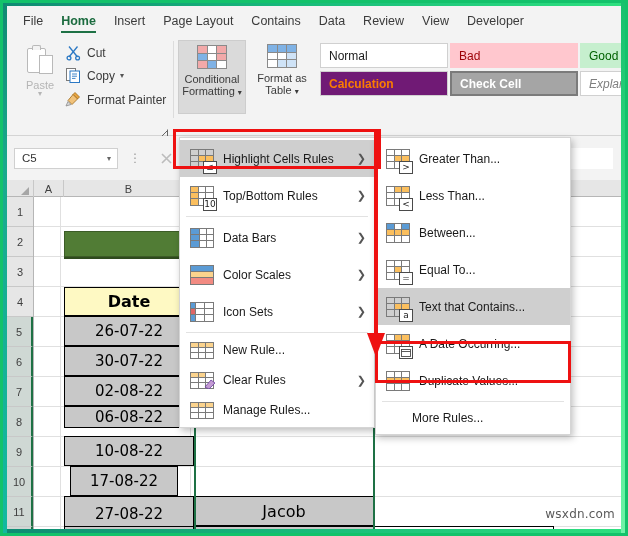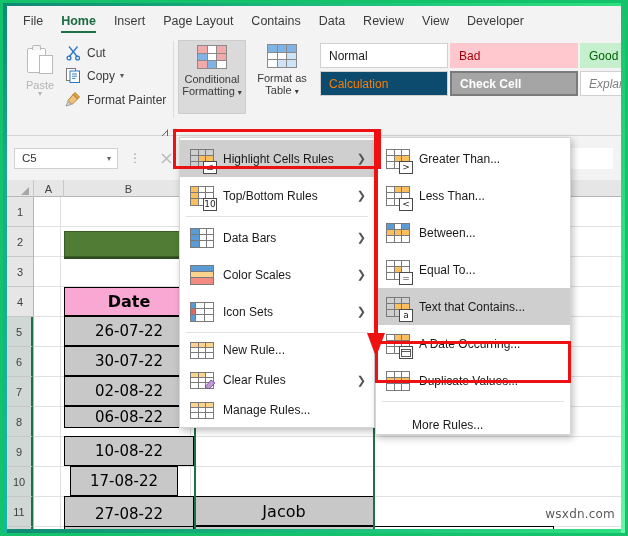--- a/index.html
+++ b/index.html
@@ -185,21 +185,21 @@
   .dcell{
     position:absolute; display:flex; align-items:center; justify-content:center;
     font-family:"DejaVu Sans", sans-serif;
     white-space:nowrap; overflow:hidden;
   }
   .title-cell{
     background:#517c35; color:#fff; border:1px solid #3c5c27;
     font-size:17px; font-weight:bold;
     box-shadow:0 2px 0 #2f4a1e;
   }
-  .hdr-cell{ background:#f9a8d4; color:#000; border:1px solid #000; font-size:16px; font-weight:bold;}
+  .hdr-cell{ background:#fef9c3; color:#000; border:1px solid #000; font-size:16px; font-weight:bold;}
   .data-cell{ background:#fff; color:#000; border:1px solid #000; font-size:15px; }
   .sel-cell{ background:#c8c8c8; color:#000; border:1px solid #000; font-size:15px; }
   .selrange{
     position:absolute; border:2px solid #1e7145; pointer-events:none;
   }
 
   
   .menu{
     position:absolute; background:#fff;
     border:1px solid #d5d5d5;
@@ -210,21 +210,21 @@
   #menu2{ left:372px; top:134px; width:196px; }
   .mi{
     height:37px; display:flex; align-items:center; gap:9px;
     padding:0 8px 0 10px; font-size:12px; color:#1a1a1a; cursor:default;
     position:relative;
   }
   .mi.hl{ background:#cfcfcf; }
   .mi .mtxt{ flex:1; white-space:nowrap; }
   .mi .chev{ font-size:11px; color:#555; }
   .msep{ height:1px; background:#e2e2e2; margin:2px 6px; }
-  .mi.small{ height:28px; font-size:12px; padding-left:36px;align-items:flex-end; }
+  .mi.small{ height:28px; font-size:12px; padding-left:36px; }
 
   
   .mico{ width:24px; height:20px; position:relative; flex:none; }
   .mico table{ border-collapse:collapse; width:24px; height:20px; }
   .mico td{ border:1px solid #7a7a7a; padding:0; }
   .badge{
     position:absolute; right:-3px; bottom:-5px; width:14px; height:13px;
     background:#fff; border:1.4px solid #4a4a4a;
     font-size:9px; display:flex; align-items:center; justify-content:center;
     color:#222; font-family:"DejaVu Sans", sans-serif; line-height:9px;
@@ -397,21 +397,21 @@
       <div class="stylecell" style="left:0px;top:8px;background:#ffffff;color:#1a1a1a">
           <span>Normal</span>
         </div>
       <div class="stylecell" style="left:130px;top:8px;background:#ffc7ce;color:#9c0006;border-color:#ffc7ce">
           <span>Bad</span>
         </div>
       <div class="stylecell" style="left:260px;top:8px;background:#c6efce;color:#006100;border-color:#c6efce;width:128px">
           <span>Good</span>
         </div>
 
-      <div class="stylecell" style="left:0px;top:36px;background:#0c4a6e;color:#fa7d00;font-weight:normal">
+      <div class="stylecell" style="left:0px;top:36px;background:#701a75;color:#fa7d00;font-weight:bold">
           <span>Calculation</span>
         </div>
       <div class="stylecell" style="left:130px;top:36px;background:#a5a5a5;color:#ffffff;font-weight:bold;border:2px solid #7b7b7b">
           <span>Check Cell</span>
         </div>
       <div class="stylecell" style="left:260px;top:36px;background:#ffffff;color:#7f7f7f;font-style:italic;width:128px">
           <span>Explanatory ...</span>
         </div>
     </div>
   </div>

